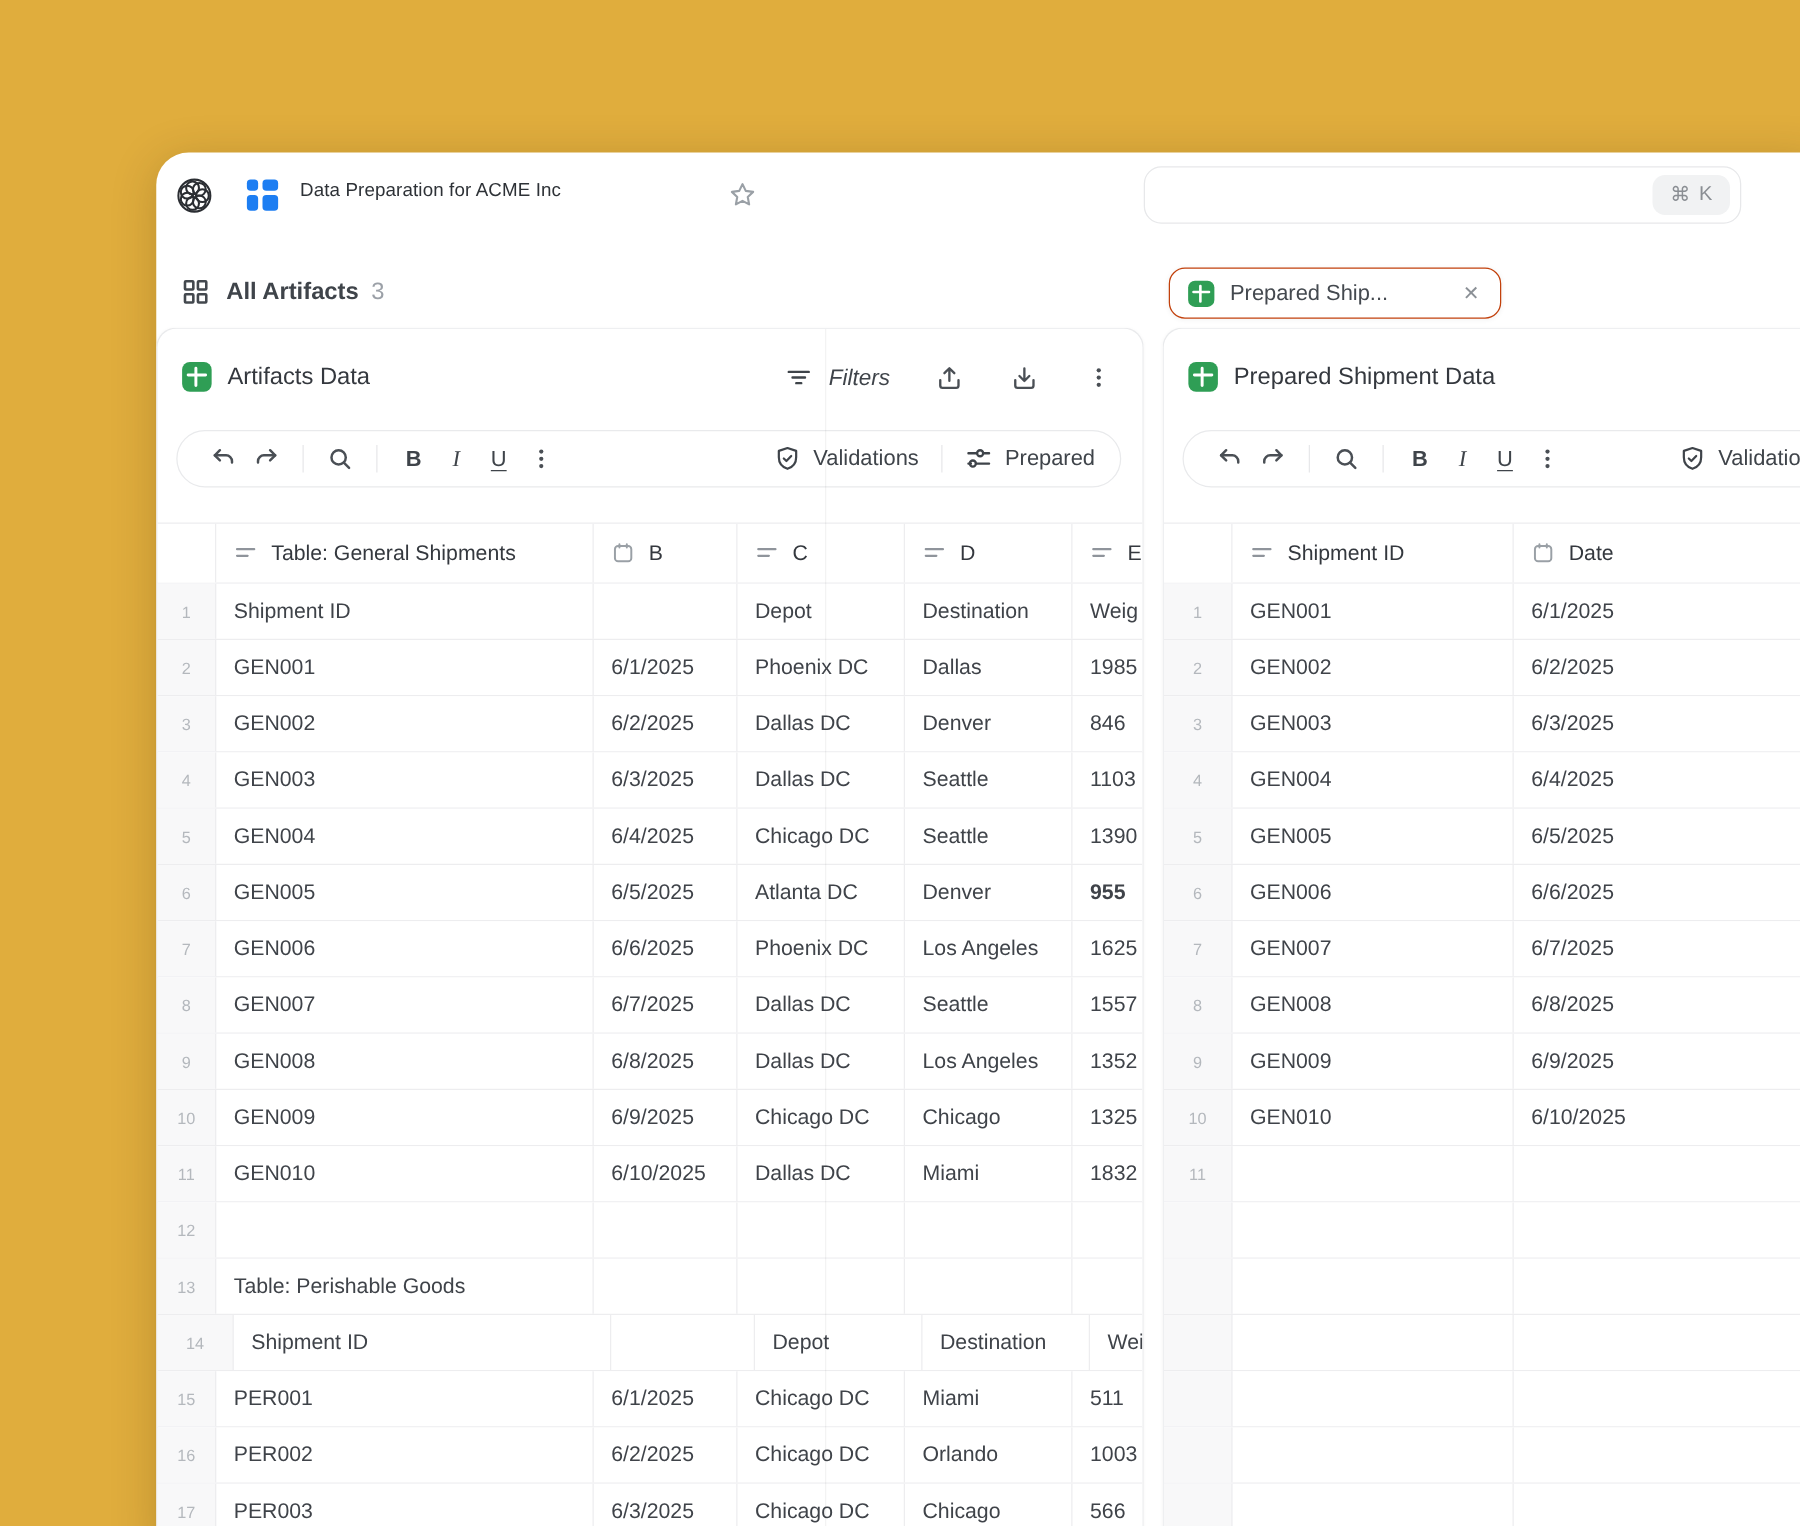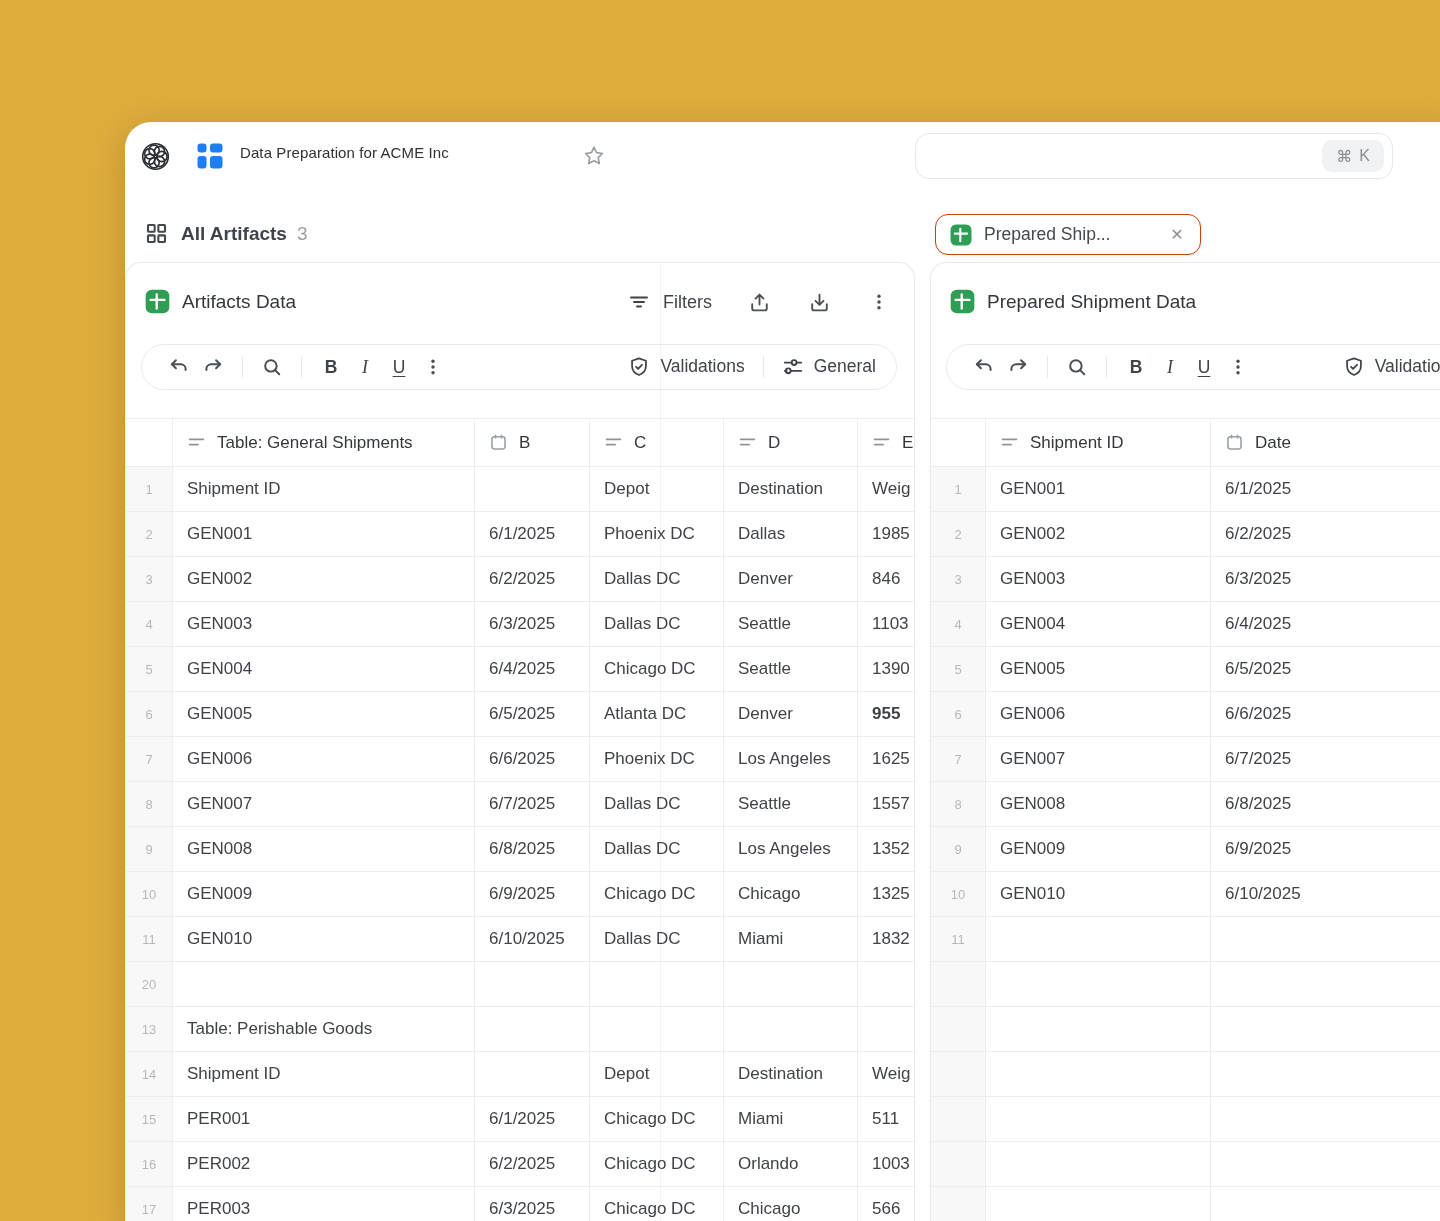--- a/index.html
+++ b/index.html
@@ -37,21 +37,21 @@
   
   .card { position:absolute; top:140px; background:#fff; border:1px solid #e9eaec; border-bottom:none;
     border-radius:16px 16px 0 0; box-shadow:0 1px 3px rgba(0,0,0,.04); overflow:hidden; }
   .card-left  { left:0px;  width:790px; height:975px; }
   .card-right { left:805px; width:660px; height:975px; }
 
   .card-head { position:absolute; left:0; top:0; width:100%; height:78px; }
   .sheet-badge { position:absolute; left:18px; top:25px; width:27px; height:27px; }
   .card-title { position:absolute; left:56px; top:28px; font-size:19px; font-weight:500; color:#34383e; white-space:nowrap; }
   .head-actions { position:absolute; right:22px; top:0; height:78px; display:flex; align-items:center; gap:34px; }
-  .filters-btn { display:flex; align-items:center; gap:13px; cursor:pointer; }
+  .filters-btn { display:flex; align-items:center; gap:13px; cursor:pointer;font-style:italic; }
   .filters-btn .f-lbl { font-size:18px; font-weight:500; color:#3f444a; }
   .icon-btn { width:26px; height:26px; display:flex; align-items:center; justify-content:center; cursor:pointer; }
 
   .toolbar { position:absolute; left:15px; top:81px; height:46px; border:1px solid #e9eaec; border-radius:23px;
     display:flex; align-items:center; padding:0 20px; background:#fff; }
   .card-left  .toolbar { width:756px; }
   .card-right .toolbar { width:646px; }
   .tb-btn { width:34px; height:34px; display:flex; align-items:center; justify-content:center; border-radius:8px; cursor:pointer; flex:0 0 auto; }
   .tb-sep { width:1px; height:22px; background:#e7e8ea; margin:0 12px; flex:0 0 auto; }
   .tb-txt { font-size:17.5px; color:#3f444a; }
@@ -240,21 +240,21 @@
         </div>
         <div class="tb-sep" style="margin:0 18px;"></div>
         <div class="tb-group">
           <span>
               <svg width="22" height="22" viewBox="0 0 20 20" stroke-linecap="round" stroke-linejoin="round" fill="none" stroke="#3f444a" stroke-width="1.7">
                 <path d="M2.5 6h6.2M13.5 6h4M2.5 13.5h1.8M8 13.5h9.5"></path>
                 <circle cx="11" cy="6" r="2.2"></circle>
                 <circle cx="5.7" cy="13.5" r="2.2"></circle>
               </svg>
             </span>
-          <span class="g-lbl">General</span>
+          <span class="g-lbl">Prepared</span>
         </div>
       </div>
     </div>
 
     <div class="grid" id="grid-left">
         <div class="g-row head">
           <div class="g-cell g-num" style="width: 47px;"></div>
           <div class="g-cell col-head" style="width: 302px;">
             <span class="ch-icon">
               <svg width="19" height="19" viewBox="0 0 18 18" stroke-linecap="round" stroke-linejoin="round" fill="none" stroke="#8f949b" stroke-width="1.7">
@@ -379,37 +379,37 @@
         </div>
         <div class="g-row">
           <div class="g-cell g-num" style="width: 47px;">11</div>
           <div class="g-cell" style="width: 302px;">GEN010</div>
           <div class="g-cell" style="width: 115px;">6/10/2025</div>
           <div class="g-cell" style="width: 134px;">Dallas DC</div>
           <div class="g-cell" style="width: 134px;">Miami</div>
           <div class="g-cell" style="width: 59px;">1832</div>
         </div>
         <div class="g-row">
-          <div class="g-cell g-num" style="width: 47px;">20</div>
+          <div class="g-cell g-num" style="width: 47px;">12</div>
           <div class="g-cell" style="width: 302px;"></div>
           <div class="g-cell" style="width: 115px;"></div>
           <div class="g-cell" style="width: 134px;"></div>
           <div class="g-cell" style="width: 134px;"></div>
           <div class="g-cell" style="width: 59px;"></div>
         </div>
         <div class="g-row">
           <div class="g-cell g-num" style="width: 47px;">13</div>
           <div class="g-cell" style="width: 302px;">Table: Perishable Goods</div>
           <div class="g-cell" style="width: 115px;"></div>
           <div class="g-cell" style="width: 134px;"></div>
           <div class="g-cell" style="width: 134px;"></div>
           <div class="g-cell" style="width: 59px;"></div>
         </div>
         <div class="g-row">
-          <div class="g-cell g-num" style="width: 47px;">14</div>
+          <div class="g-cell g-num" style="width: 61px;">14</div>
           <div class="g-cell" style="width: 302px;">Shipment ID</div>
           <div class="g-cell" style="width: 115px;"></div>
           <div class="g-cell" style="width: 134px;">Depot</div>
           <div class="g-cell" style="width: 134px;">Destination</div>
           <div class="g-cell" style="width: 59px;">Weig</div>
         </div>
         <div class="g-row">
           <div class="g-cell g-num" style="width: 47px;">15</div>
           <div class="g-cell" style="width: 302px;">PER001</div>
           <div class="g-cell" style="width: 115px;">6/1/2025</div>

